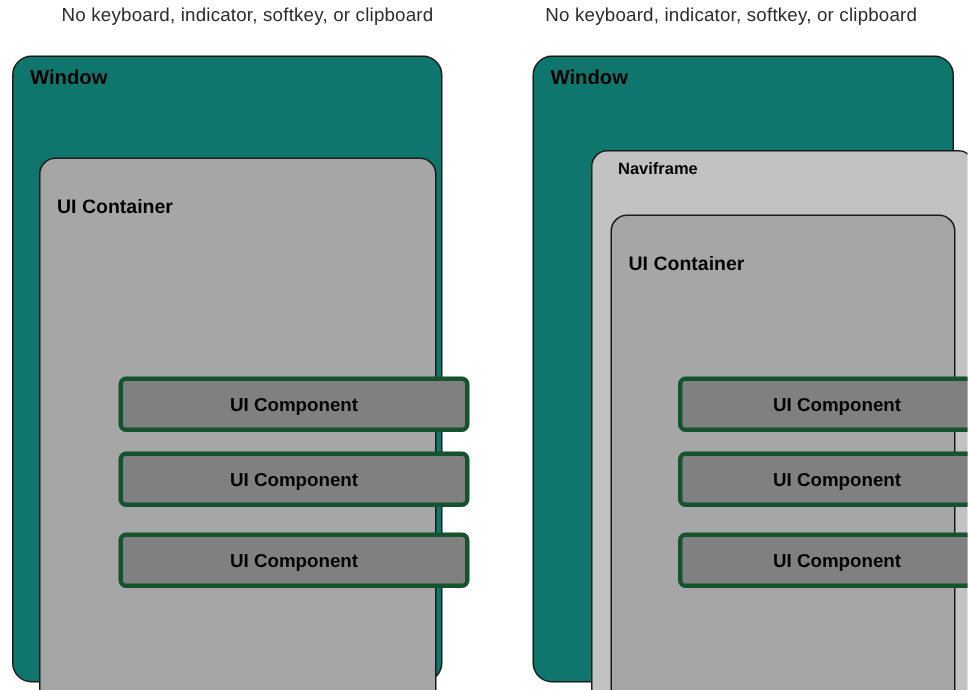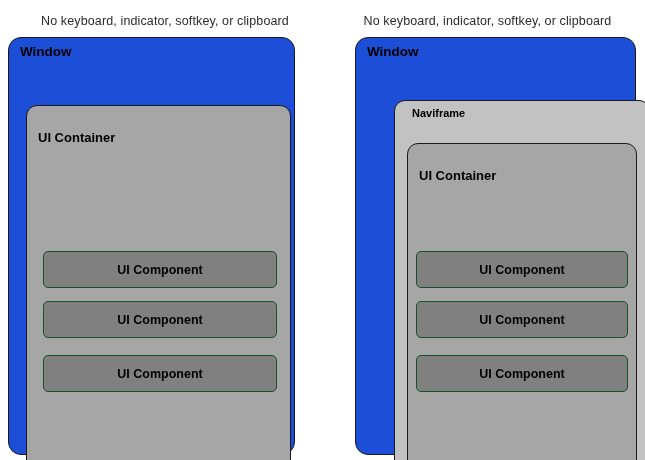--- a/index.html
+++ b/index.html
@@ -21,21 +21,21 @@
   .panel {
     position: absolute;
     top: 0;
   }
   #panel-left  { left: 0px;   width: 330px; height: 460px; }
   #panel-right { left: 330px; width: 315px; height: 460px; }
 
   
   .caption {
     position: absolute;
-    top: 14px;
+    top: 3px;
     left: 0;
     width: 100%;
     text-align: center;
     font-size: 12.5px;
     line-height: 15px;
     color: #2b2b2b;
     font-weight: normal;
     letter-spacing: 0.01em;
   }
   .caption .line { display: block; white-space: nowrap; }
@@ -48,21 +48,21 @@
   }
   .box > .box-label {
     position: absolute;
     font-weight: bold;
     color: #000000;
     white-space: nowrap;
   }
 
   
   .window {
-    background: #1d4ed8;
+    background: #0f766e;
     border-radius: 13px;
   }
   .window > .box-label {
     left: 11px;
     top: 6px;
     font-size: 13.5px;
   }
 
   
   .naviframe {
@@ -84,25 +84,26 @@
     left: 11px;
     top: 24px;
     font-size: 13px;
   }
 
   
   .ui-component {
     position: absolute;
     box-sizing: border-box;
     background: #808080;
-    border: 1px solid #14532d;
+    border: 3px solid #14532d;
     border-radius: 5px;
     display: flex;
     align-items: center;
     justify-content: center;
+    margin-left: 36px;
   }
   .ui-component .comp-label {
     font-size: 12.5px;
     font-weight: bold;
     color: #000000;
     white-space: nowrap;
   }
 
   
   #left-window      { left: 8px;  top: 37px;  width: 287px; height: 418px; }

